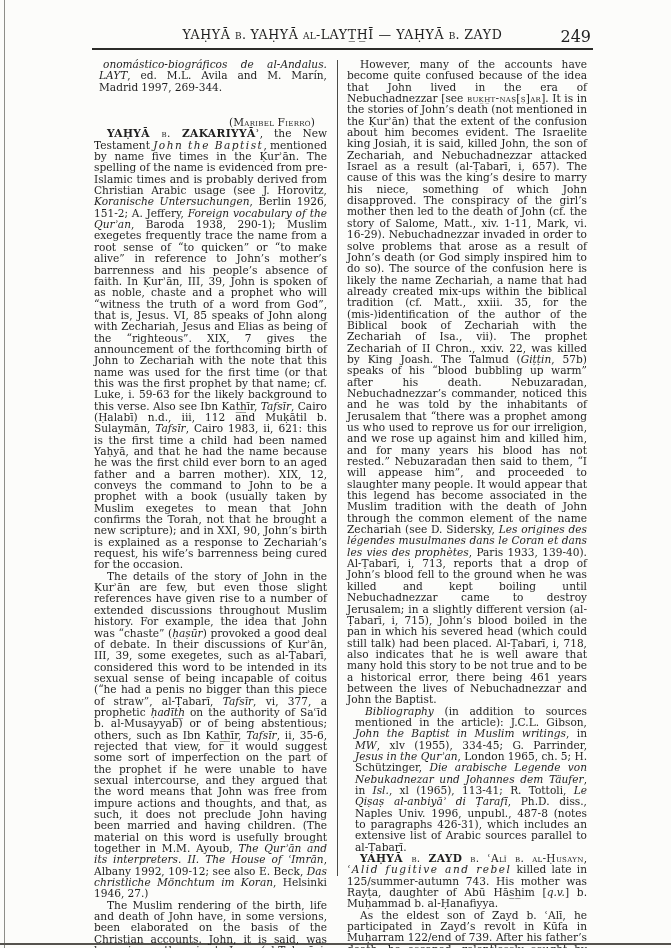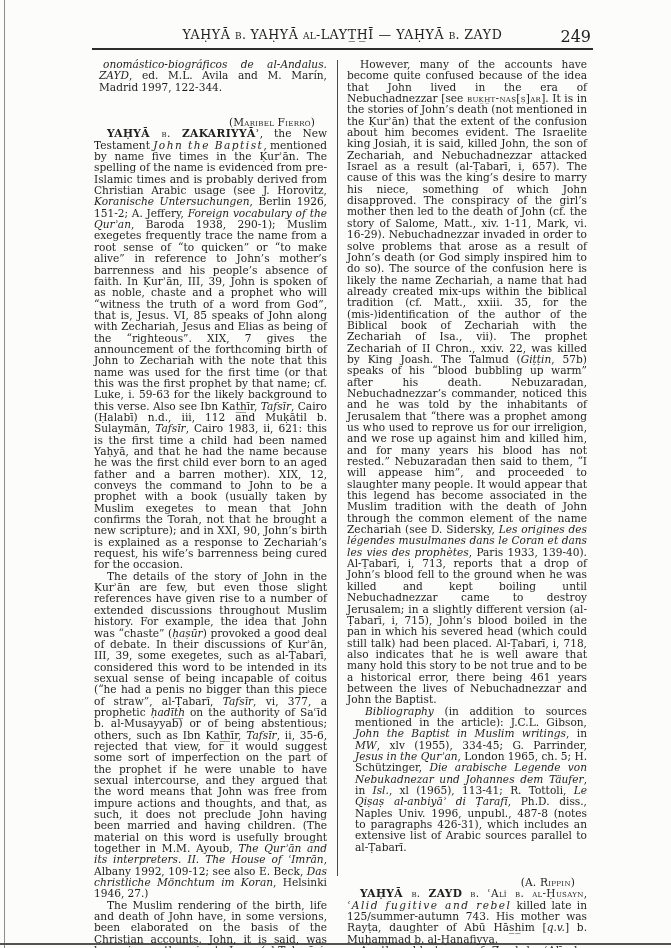--- a/index.html
+++ b/index.html
@@ -45,27 +45,26 @@
 
 <div class="page">
   <div class="edge-left"></div>
   <div class="edge-bottom"></div>
 
   <div class="running-header"><span class="run-r">YAḤYĀ </span><span class="run-sc">b. </span><span class="run-r">YAḤYĀ </span><span class="run-sc">al-</span><span class="run-r">LAYT̲H̲Ī — YAḤYĀ </span><span class="run-sc">b. </span><span class="run-r">ZAYD</span></div>
   <div class="page-number">249</div>
   <div class="header-rule"></div>
 
   <div class="col col-left">
-      <p class="block cont"><span class="run-i">onomástico-biográficos de al-Andalus. ZAYD</span><span class="run-r">, ed. M.L. Avila and M. Marín, Madrid 1997, 122-344.</span></p>
+      <p class="block cont"><span class="run-i">onomástico-biográficos de al-Andalus. LAYT</span><span class="run-r">, ed. M.L. Avila and M. Marín, Madrid 1997, 269-344.</span></p>
       <p class="block byline"><span class="run-r">(</span><span class="run-sc">Maribel Fierro</span><span class="run-r">)</span></p>
       <p class="block entry"><span class="run-b">YAḤYĀ </span><span class="run-sc">b. </span><span class="run-b">ZAKARIYYĀʾ</span><span class="run-r">, the New Testament </span><span class="run-sp">John the Baptist</span><span class="run-r">, mentioned by name five times in the Ḳurʾān. The spelling of the name is evidenced from pre-Islamic times and is probably derived from Christian Arabic usage (see J. Horovitz, </span><span class="run-i">Koranische Untersuchungen</span><span class="run-r">, Berlin 1926, 151-2; A. Jeffery, </span><span class="run-i">Foreign vocabulary of the Qurʾan</span><span class="run-r">, Baroda 1938, 290-1); Muslim exegetes frequently trace the name from a root sense of “to quicken” or “to make alive” in reference to John’s mother’s barrenness and his people’s absence of faith. In Ḳurʾān, III, 39, John is spoken of as noble, chaste and a prophet who will “witness the truth of a word from God”, that is, Jesus. VI, 85 speaks of John along with Zechariah, Jesus and Elias as being of the “righteous”. XIX, 7 gives the announcement of the forthcoming birth of John to Zechariah with the note that this name was used for the first time (or that this was the first prophet by that name; cf. Luke, i. 59-63 for the likely background to this verse. Also see Ibn Kat̲h̲īr, </span><span class="run-i">Tafsīr</span><span class="run-r">, Cairo (Ḥalabī) n.d., iii, 112 and Muḳātil b. Sulaymān, </span><span class="run-i">Tafsīr</span><span class="run-r">, Cairo 1983, ii, 621: this is the first time a child had been named Yaḥyā, and that he had the name because he was the first child ever born to an aged father and a barren mother). XIX, 12, conveys the command to John to be a prophet with a book (usually taken by Muslim exegetes to mean that John confirms the Torah, not that he brought a new scripture); and in XXI, 90, John’s birth is explained as a response to Zechariah’s request, his wife’s barrenness being cured for the occasion.</span></p>
       <p class="block para"><span class="run-r">The details of the story of John in the Ḳurʾān are few, but even those slight references have given rise to a number of extended discussions throughout Muslim history. For example, the idea that John was “chaste” (</span><span class="run-i">ḥaṣūr</span><span class="run-r">) provoked a good deal of debate. In their discussions of Ḳurʾān, III, 39, some exegetes, such as al-Ṭabarī, considered this word to be intended in its sexual sense of being incapable of coitus (“he had a penis no bigger than this piece of straw”, al-Ṭabarī, </span><span class="run-i">Tafsīr</span><span class="run-r">, vi, 377, a prophetic </span><span class="run-i">ḥadīt̲h̲</span><span class="run-r"> on the authority of Saʿīd b. al-Musayyab) or of being abstentious; others, such as Ibn Kat̲h̲īr, </span><span class="run-i">Tafsīr</span><span class="run-r">, ii, 35-6, rejected that view, for it would suggest some sort of imperfection on the part of the prophet if he were unable to have sexual intercourse, and they argued that the word means that John was free from impure actions and thoughts, and that, as such, it does not preclude John having been married and having children. (The material on this word is usefully brought together in M.M. Ayoub, </span><span class="run-i">The Qurʾān and its interpreters. II. The House of ʿImrān</span><span class="run-r">, Albany 1992, 109-12; see also E. Beck, </span><span class="run-i">Das christliche Mönchtum im Koran</span><span class="run-r">, Helsinki 1946, 27.)</span></p>
       <p class="block para"><span class="run-r">The Muslim rendering of the birth, life and death of John have, in some versions, been elaborated on the basis of the Christian accounts. John, it is said, was born six months prior to Jesus (al-Ṭabarī, i, 711); John and Jesus met in the Jordan River when Jesus was 30; and John was killed before Jesus’ ascension. The mother of Mary (Hanna) and the mother of John (Elizabeth) were sisters (see </span></p>
     </div>
   <div class="divider"></div>
   <div class="col col-right">
       <p class="block para"><span class="run-r">However, many of the accounts have become quite confused because of the idea that John lived in the era of Nebuchadnezzar [see </span><span class="run-sc">buk̲h̲t-naṣ[ṣ]ar</span><span class="run-r">]. It is in the stories of John’s death (not mentioned in the Ḳurʾān) that the extent of the confusion about him becomes evident. The Israelite king Josiah, it is said, killed John, the son of Zechariah, and Nebuchadnezzar attacked Israel as a result (al-Ṭabarī, i, 657). The cause of this was the king’s desire to marry his niece, something of which John disapproved. The conspiracy of the girl’s mother then led to the death of John (cf. the story of Salome, Matt., xiv. 1-11, Mark, vi. 16-29). Nebuchadnezzar invaded in order to solve problems that arose as a result of John’s death (or God simply inspired him to do so). The source of the confusion here is likely the name Zechariah, a name that had already created mix-ups within the biblical tradition (cf. Matt., xxiii. 35, for the (mis-)identification of the author of the Biblical book of Zechariah with the Zechariah of Isa., vii). The prophet Zechariah of II Chron., xxiv. 22, was killed by King Joash. The Talmud (</span><span class="run-i">Giṭṭin</span><span class="run-r">, 57b) speaks of his “blood bubbling up warm” after his death. Nebuzaradan, Nebuchadnezzar’s commander, noticed this and he was told by the inhabitants of Jerusalem that “there was a prophet among us who used to reprove us for our irreligion, and we rose up against him and killed him, and for many years his blood has not rested.” Nebuzaradan then said to them, “I will appease him”, and proceeded to slaughter many people. It would appear that this legend has become associated in the Muslim tradition with the death of John through the common element of the name Zechariah (see D. Sidersky, </span><span class="run-i">Les origines des légendes musulmanes dans le Coran et dans les vies des prophètes</span><span class="run-r">, Paris 1933, 139-40). Al-Ṭabarī, i, 713, reports that a drop of John’s blood fell to the ground when he was killed and kept boiling until Nebuchadnezzar came to destroy Jerusalem; in a slightly different version (al-Ṭabarī, i, 715), John’s blood boiled in the pan in which his severed head (which could still talk) had been placed. Al-Ṭabarī, i, 718, also indicates that he is well aware that many hold this story to be not true and to be a historical error, there being 461 years between the lives of Nebuchadnezzar and John the Baptist.</span></p>
       <p class="block biblio"><span class="run-i">Bibliography</span><span class="run-r"> (in addition to sources mentioned in the article): J.C.L. Gibson, </span><span class="run-i">John the Baptist in Muslim writings</span><span class="run-r">, in </span><span class="run-i">MW</span><span class="run-r">, xlv (1955), 334-45; G. Parrinder, </span><span class="run-i">Jesus in the Qurʾan</span><span class="run-r">, London 1965, ch. 5; H. Schützinger, </span><span class="run-i">Die arabische Legende von Nebukadnezar und Johannes dem Täufer</span><span class="run-r">, in </span><span class="run-i">Isl.</span><span class="run-r">, xl (1965), 113-41; R. Tottoli, </span><span class="run-i">Le Qiṣaṣ al-anbiyāʾ di Ṭarafī</span><span class="run-r">, Ph.D. diss., Naples Univ. 1996, unpubl., 487-8 (notes to paragraphs 426-31), which includes an extensive list of Arabic sources parallel to al-Ṭabarī.</span></p>
-      <p class="block byline"><span class="run-r">(</span><span class="run-sc">A. Rippin</span><span class="run-r">)</span></p>
       <p class="block entry"><span class="run-b">YAḤYĀ </span><span class="run-sc">b. </span><span class="run-b">ZAYD</span><span class="run-r"> </span><span class="run-sc">b. ʿAlī b. al-Ḥusayn</span><span class="run-r">, </span><span class="run-sp">ʿAlid fugitive and rebel</span><span class="run-r"> killed late in 125/summer-autumn 743. His mother was Rayṭa, daughter of Abū Hās̲h̲im [</span><span class="run-i">q.v.</span><span class="run-r">] b. Muḥammad b. al-Ḥanafiyya.</span></p>
       <p class="block para"><span class="run-r">As the eldest son of Zayd b. ʿAlī, he participated in Zayd’s revolt in Kūfa in Muḥarram 122/end of 739. After his father’s death, he escaped, relentlessly sought by Yūsuf b. ʿUmar al-T̲h̲aḳafī, governor of ʿIrāḳ [</span></p>
     </div>
 </div>
 
 </body></html>

